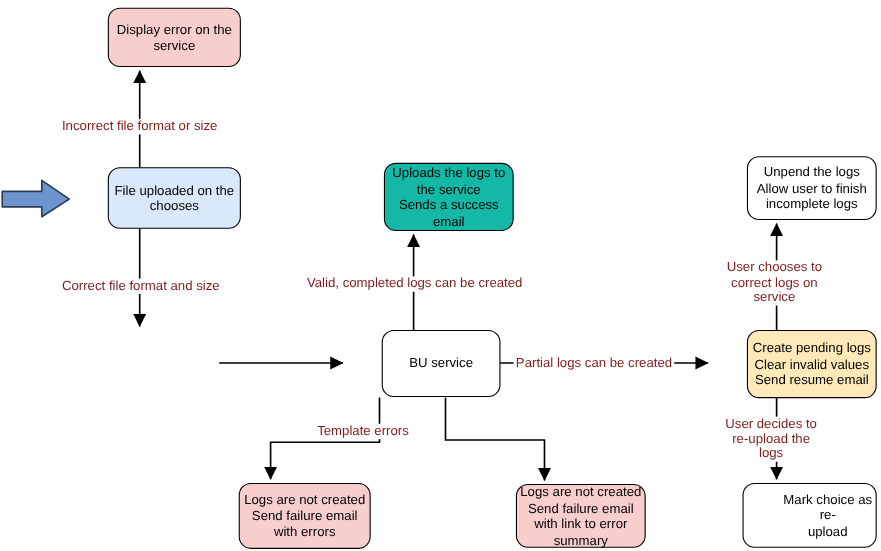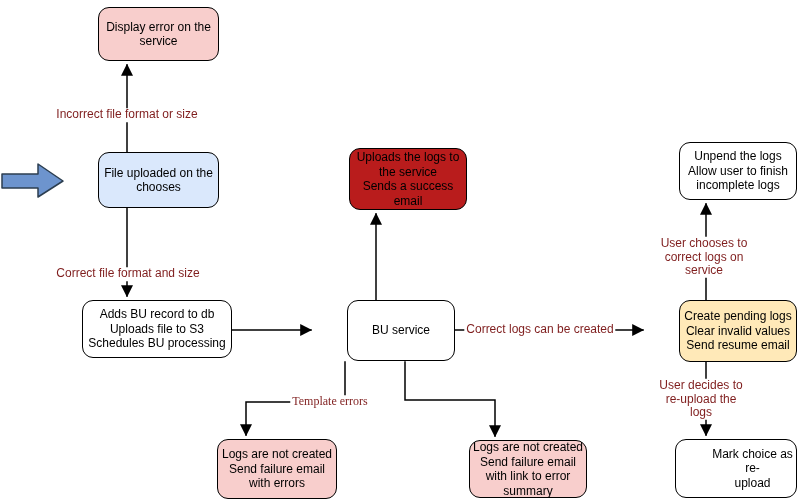--- a/index.html
+++ b/index.html
@@ -27,21 +27,21 @@
     text-align: center;
     font-size: 12px;
     line-height: 14.5px;
     color: #000000;
     white-space: pre-line;
     padding: 2px;
     margin-left: 32px;
   }
   .fill-error   { background: #f8cecc; }
   .fill-info    { background: #dae8fc; }
-  .fill-success { background: #b91c1c; }
+  .fill-success { background: #14b8a6; }
   .fill-pending { background: #ffe9b8; }
   .fill-plain   { background: #ffffff; }
 
   .edge-label {
     position: absolute;
     transform: translate(-50%, -50%);
     background: #ffffff;
     font-size: 12px;
     line-height: 13.5px;
     color: #7f1d1d;
@@ -57,26 +57,26 @@
   #n-bu-service    { left: 315px; top: 300px; width: 108px; height: 61px; }
   #n-success       { left: 317px; top: 148px; width: 118px; height: 62px; }
   #n-pending       { left: 647px; top: 300px; width: 118px; height: 62px; }
   #n-unpend        { left: 647px; top: 142px; width: 118px; height: 58px; }
   #n-mark-reupload { left: 643px; top: 439px; width: 122px; height: 59px; padding-left: 35px; }
   #n-fail-errors   { left: 185px; top: 439px; width: 120px; height: 60px; }
   #n-fail-summary  { left: 437px; top: 440px; width: 118px; height: 58px; }
 
   
   #l-incorrect { left: 127px; top: 115px; }
-  #l-correct   { left: 128px; top: 274px; }
+  #l-correct   { left: 128px; top: 260px; }
   #l-valid     { left: 377px; top: 258px; }
   #l-partial   { left: 540px; top: 330px; }
   #l-choose    { left: 704px; top: 257px; }
   #l-reupload  { left: 701px; top: 399px; }
-  #l-template  { left: 330px; top: 402px; font-family: Liberation Serif, serif; }
+  #l-template  { left: 330px; top: 392px; }
   #l-important { left: 467px; top: 399px; }
 </style>
 </head>
 <body>
 
 <div id="canvas">
 
   <svg id="edges" viewBox="0 0 801 501" xmlns="http://www.w3.org/2000/svg">
     <defs>
       <marker id="arrow" viewBox="0 0 10 10" refX="9" refY="5" markerWidth="8" markerHeight="8" orient="auto-start-reverse">
@@ -96,23 +96,20 @@
     </g>
     <polygon points="2,174 38,174 38,164 63,181 38,197 38,188 2,188" fill="#6d94ce" stroke="#2c3e50" stroke-width="1.5" stroke-linejoin="round"></polygon>
   </svg>
 
   <div class="node fill-error" id="n-display-error">Display error on the
 service</div>
 
   <div class="node fill-info" id="n-file-uploaded">File uploaded on the
 chooses</div>
 
-  <div class="node fill-plain" id="n-adds-bu">Adds BU record to db
-Uploads file to S3
-Schedules BU processing</div>
 
   <div class="node fill-plain" id="n-bu-service">BU service</div>
 
   <div class="node fill-success" id="n-success">Uploads the logs to
 the service
 Sends a success
 email</div>
 
   <div class="node fill-plain" id="n-unpend">Unpend the logs
 Allow user to finish
@@ -131,22 +128,23 @@
 
   <div class="node fill-error" id="n-fail-summary">Logs are not created
 Send failure email
 with link to error
 summary</div>
 
   <div class="edge-label" id="l-incorrect">Incorrect file format or size</div>
 
   <div class="edge-label" id="l-correct">Correct file format and size</div>
 
+  <div class="edge-label" id="l-valid">Valid, completed logs can be created</div>
 
-  <div class="edge-label" id="l-partial">Correct logs can be created</div>
+  <div class="edge-label" id="l-partial">Partial logs can be created</div>
 
   <div class="edge-label" id="l-choose">User chooses to correct logs on service</div>
 
   <div class="edge-label" id="l-reupload">User decides to re-upload the logs</div>
 
   <div class="edge-label" id="l-template">Template errors</div>
 
 
 </div>
 

